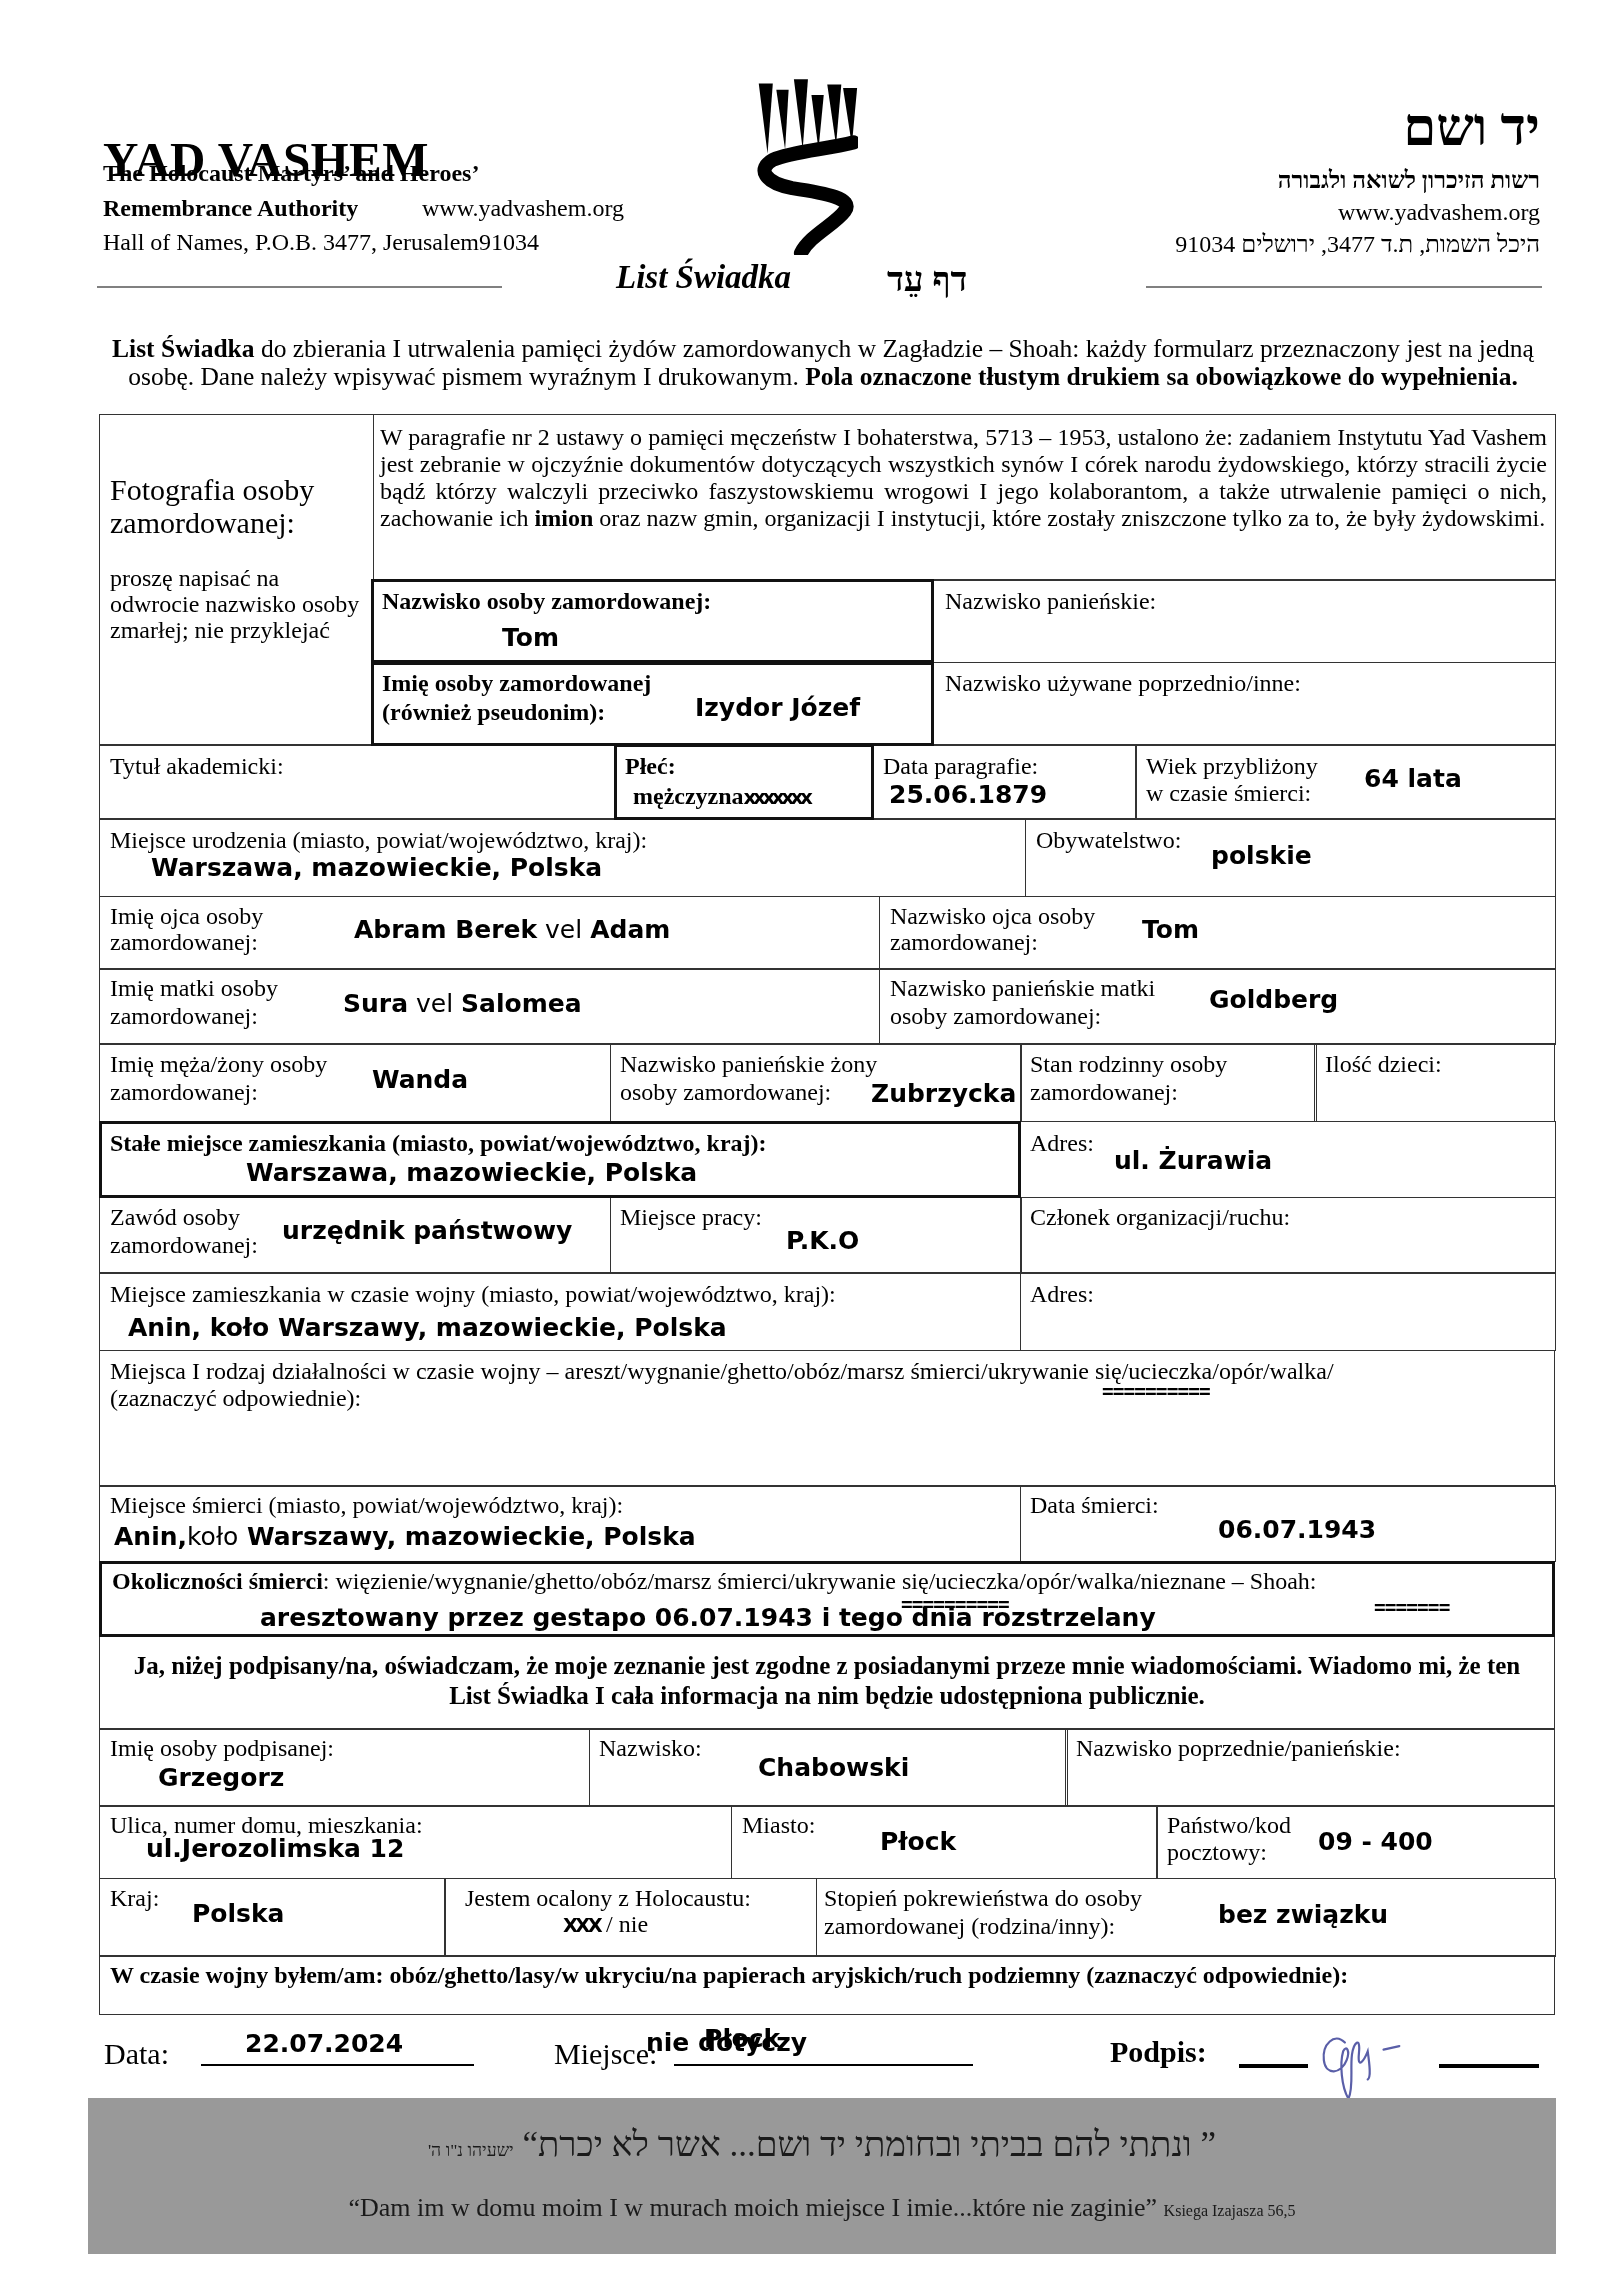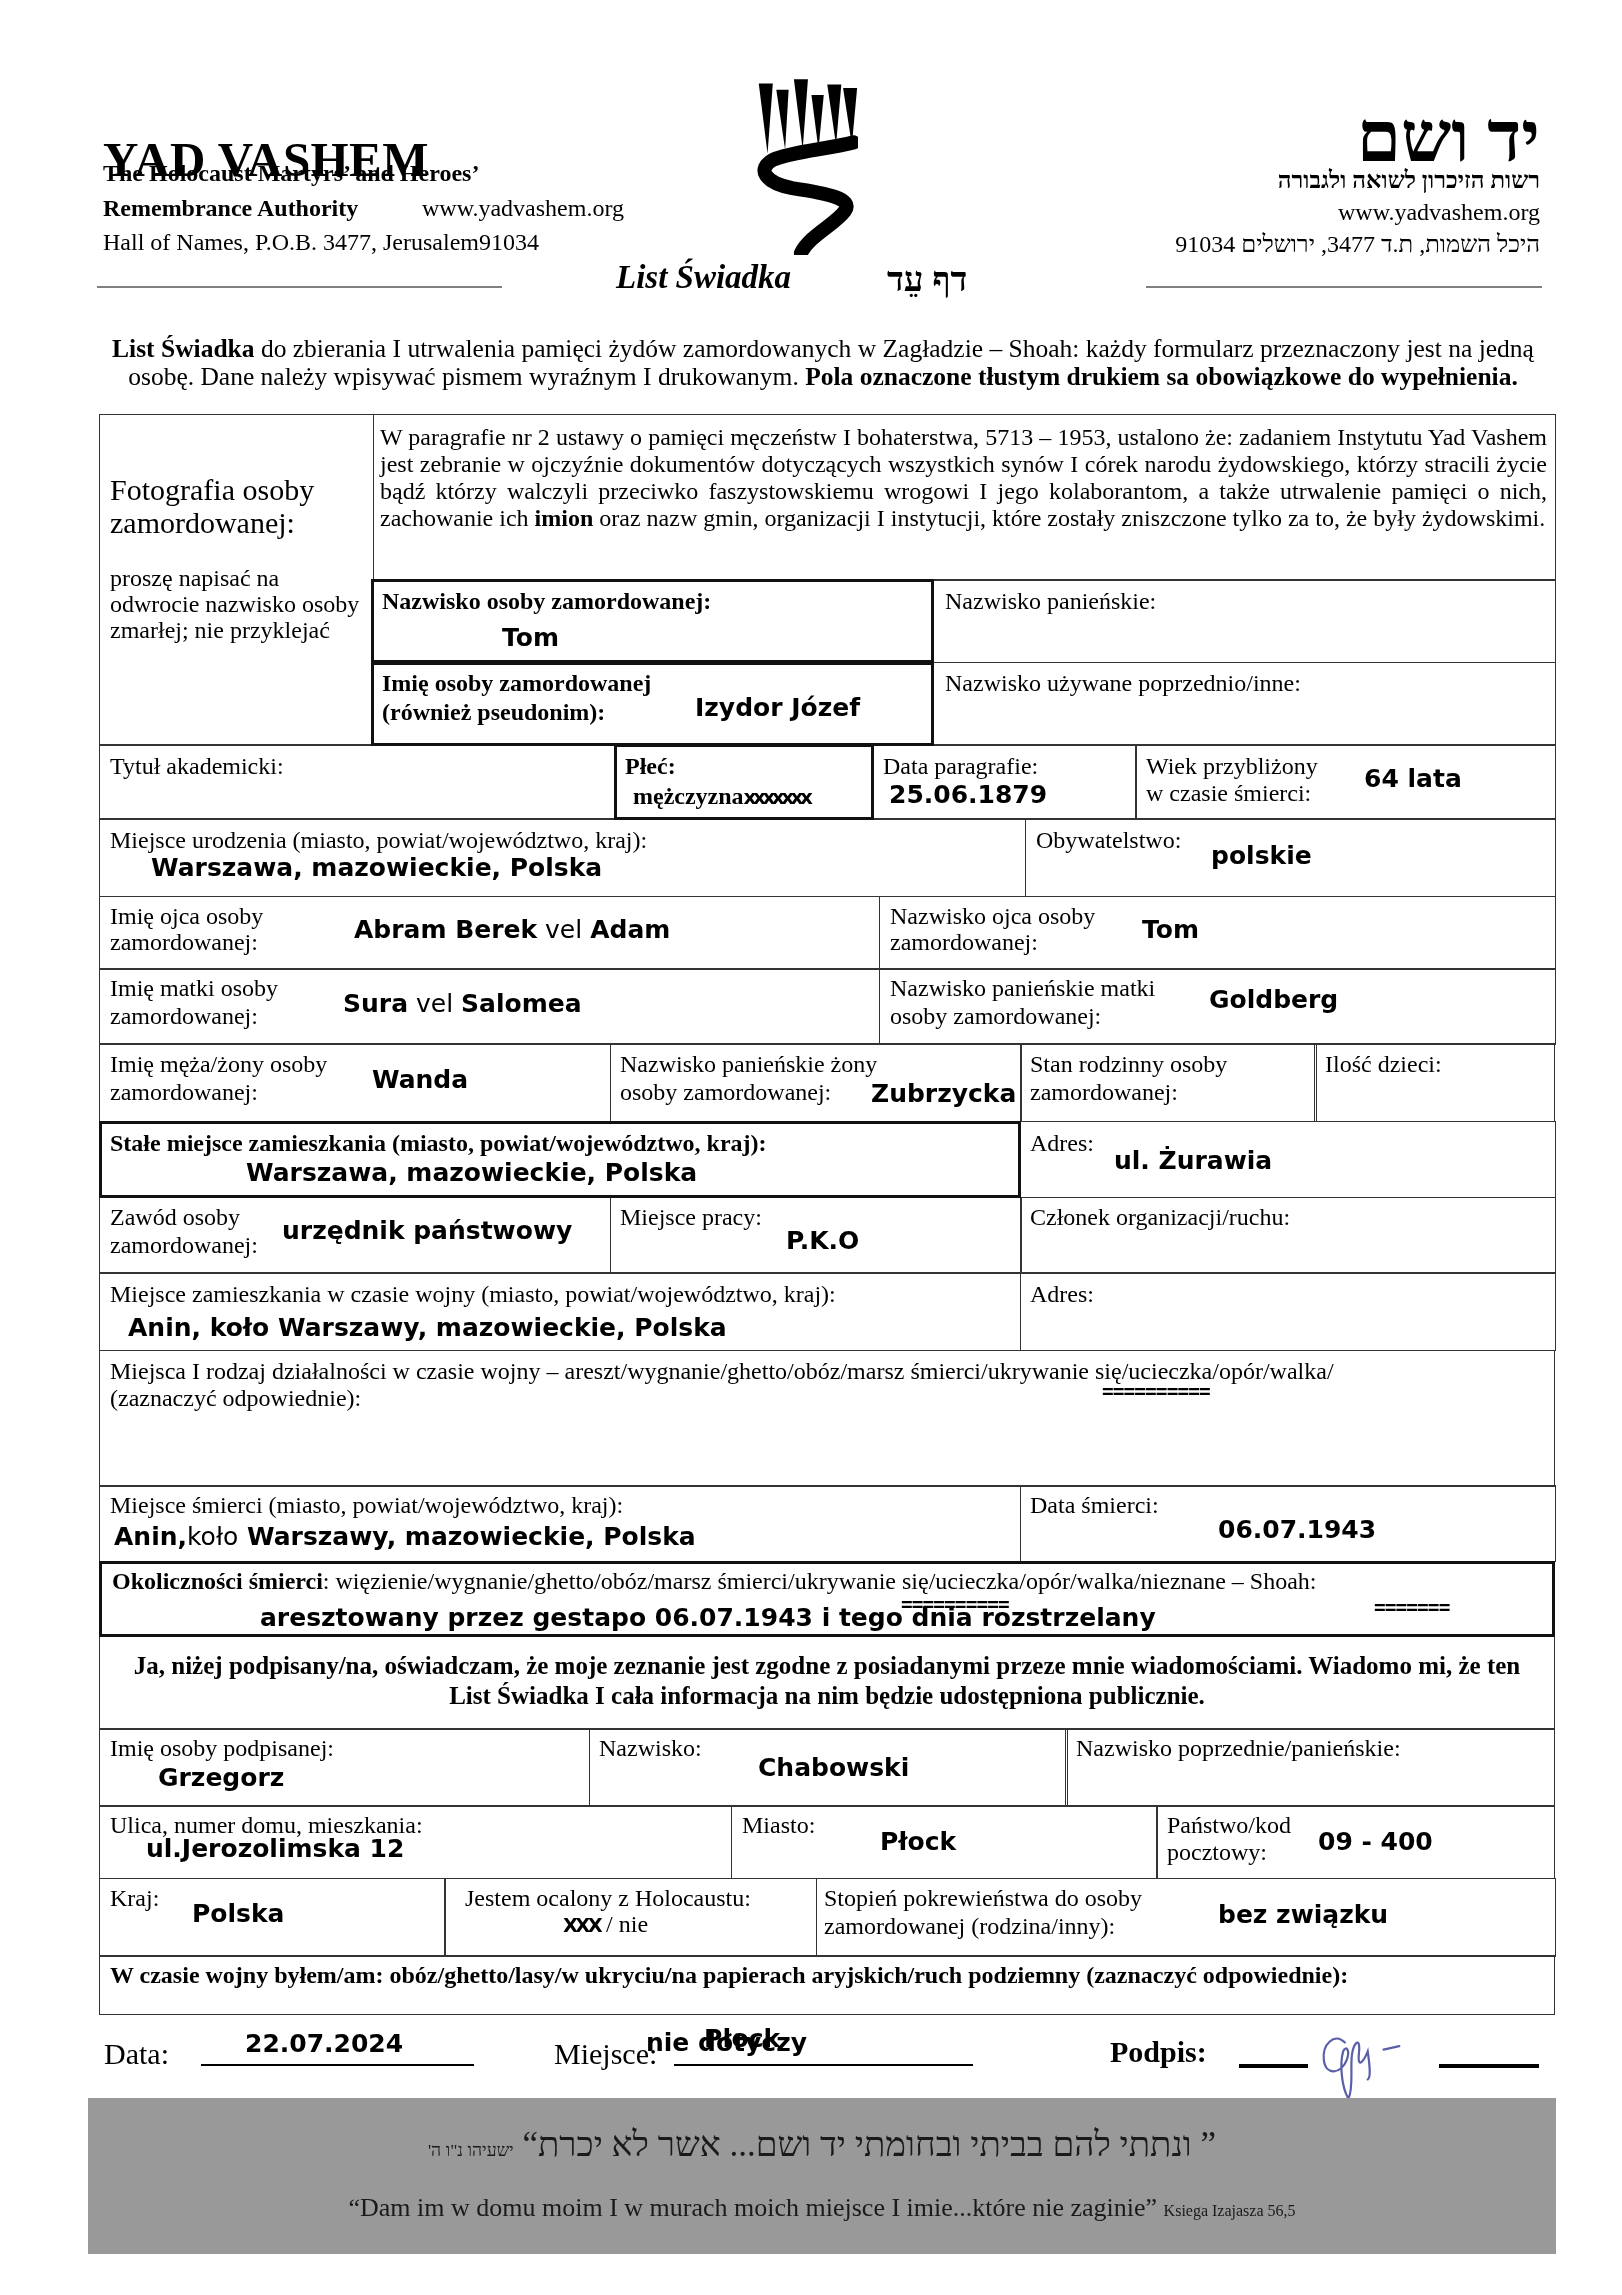--- a/index.html
+++ b/index.html
@@ -8,21 +8,21 @@
 
   
   #logo-en-title { left:103px; top:99px; font-size:49px; font-weight:bold; letter-spacing:0.4px;margin-top:32px; }
   #logo-en-sub1 { left:103px; top:160px; font-size:24px; font-weight:bold; }
   #logo-en-sub2 { left:103px; top:195px; font-size:24px; font-weight:bold; }
   #logo-en-url { left:422px; top:195px; font-size:24px; }
   #logo-en-addr { left:103px; top:229px; font-size:24px; }
   .hr-left { left:97px; top:286px; width:405px; height:1.8px; background:#808080; }
   .hr-right { left:1146px; top:286px; width:396px; height:1.8px; background:#808080; }
 
-  #logo-he-title { right:82px; top:97px; font-size:71px; font-weight:bold; direction:rtl; }
+  #logo-he-title { right:82px; top:97px; font-size:53px; font-weight:bold; direction:rtl; }
   #logo-he-sub { right:82px; top:167px; font-size:24px; font-weight:bold; direction:rtl; }
   #logo-he-url { right:82px; top:199px; font-size:24px; }
   #logo-he-addr { right:82px; top:231px; font-size:24px; direction:rtl; }
 
   #menorah { left:757px; top:79px; width:101px; height:176px; }
   #form-title-pl { left:616px; top:259px; font-size:33px; font-weight:bold; font-style:italic; }
   #form-title-he { left:887px; top:260px; font-size:35px; font-weight:bold; direction:rtl; }
 
   #intro { left:97px; top:311px; width:1452px; font-size:25.5px; line-height:28px; text-align:center;margin-top:24px; }
 

